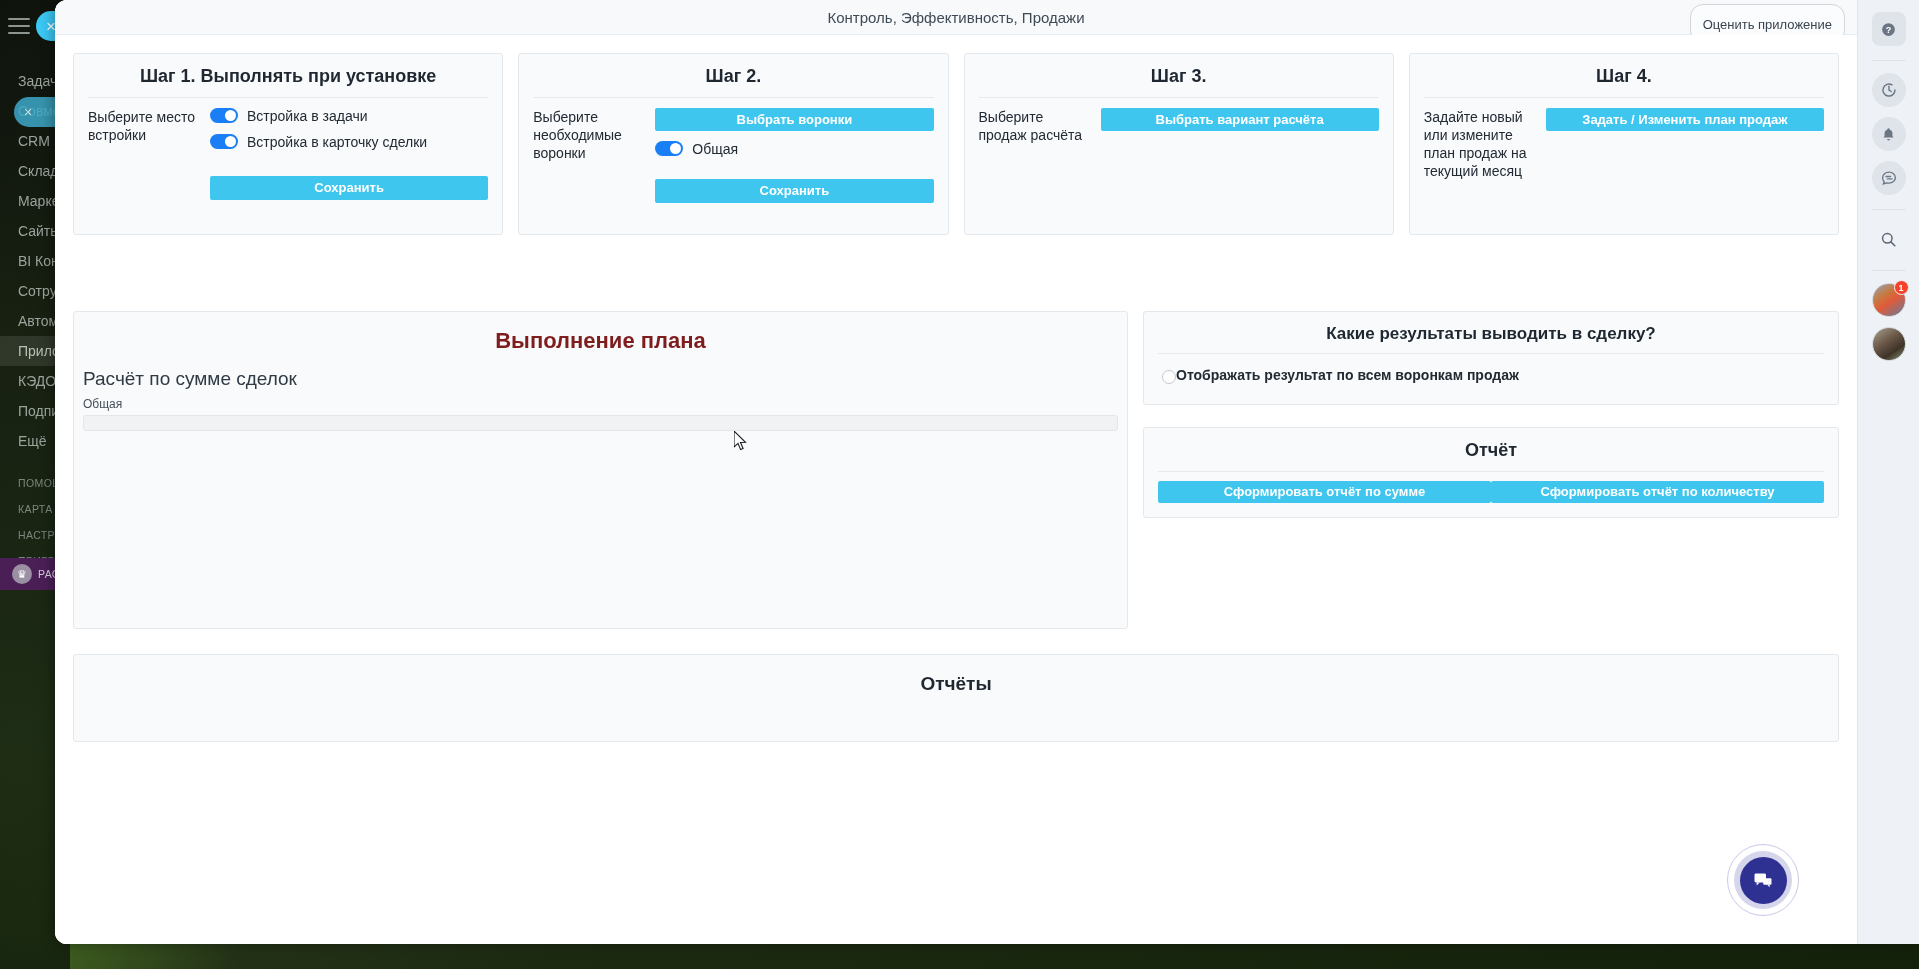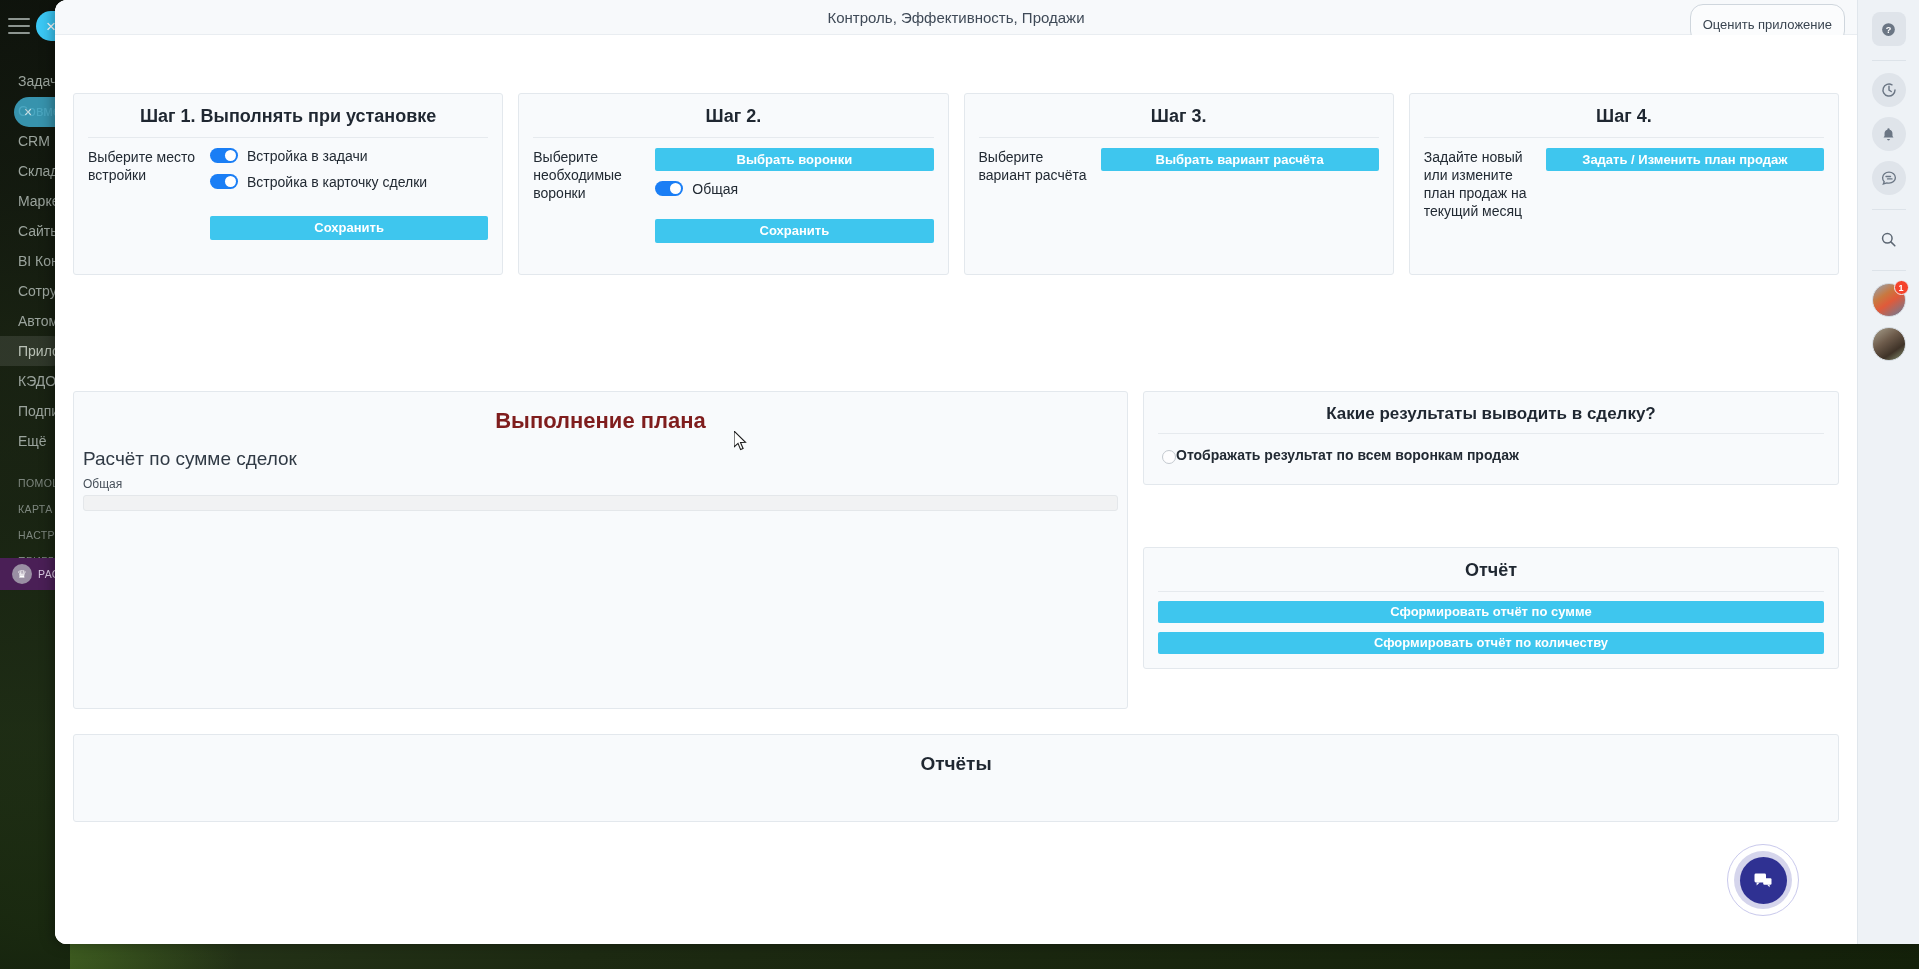--- a/index.html
+++ b/index.html
@@ -114,21 +114,21 @@
   #app-title { font-size:15px; color:#3f4a57; }
   #rate-app-btn {
     position:absolute; right:12px; top:4px; height:40px; padding:0 12px;
     border:1px solid #cfd6dd; border-radius:13px; background:#fbfcfd;
     font-size:13px; color:#394450; display:flex; align-items:center; cursor:pointer;
   }
 
   #content { padding:18px 18px 0 18px; background:#fff; height:909px; position:relative;}
 
   .card {
-    background:#f8fafc; border:1px solid #e3e8ed; border-radius:3px;margin-top:40px;
+    background:#f8fafc; border:1px solid #e3e8ed; border-radius:3px;
   }
   .card-title {
     text-align:center; font-size:18px; font-weight:700; color:#1f2731;
     padding:11px 14px 9px 14px; line-height:1.25;
   }
   .card-title.small { font-size:17px; }
   .card-divider { height:1px; background:#e6eaee; margin:0 14px; }
   .card-body { padding:10px 14px 14px 14px; }
 
   
@@ -167,21 +167,21 @@
   .radio-row { display:flex; align-items:flex-start; padding:5px 4px 5px 10px;font-weight:bold; }
   .radio {
     width:14px;height:14px;border-radius:50%;border:1px solid #c3c9cf;background:#fdfdfe;flex:none;margin-top:3px;cursor:pointer;
   }
   .radio.checked { border:1px solid #0a7cf7; background:#0a7cf7; position:relative; }
   .radio.checked::after {
     content:""; position:absolute; left:4px; top:4px; width:6px;height:6px;border-radius:50%;background:#fff;
   }
   .radio-label { font-size:14px; color:#222a33; line-height:1.27; }
 
-  #report-card .card-body { padding:9px 14px 14px 14px; display:flex; flex-direction:column; gap:9px; }
+  #report-card .card-body { padding:9px 14px 14px 14px; display:flex; gap:0; }
   #report-card .btn-primary { height:22px; line-height:22px; }
 
   
   #reports-card { margin-top:25px; height:88px; }
   #reports-title { text-align:center; font-size:19px; font-weight:700; color:#1f2731; padding-top:18px; }
 
   
   #chat-fab {
     position:absolute; right:58px; bottom:28px; width:72px;height:72px;border-radius:50%;
     border:1px solid #c9c9ec; display:flex; align-items:center; justify-content:center; cursor:pointer;
@@ -376,21 +376,21 @@
                 <div style="height:2px"></div>
                 <button class="btn-primary tall">Сохранить</button>
               </div>
             </div>
           </div>
 
           <div class="card step-card">
             <div class="card-title">Шаг 3.</div>
             <div class="card-divider"></div>
             <div class="step-inner">
-              <div class="step-left">Выберите вариант расчёта</div>
+              <div class="step-left">Выберите продаж расчёта</div>
               <div class="step-right">
                 <button class="btn-primary">Выбрать вариант расчёта</button>
               </div>
             </div>
           </div>
 
           <div class="card step-card">
             <div class="card-title">Шаг 4.</div>
             <div class="card-divider"></div>
             <div class="step-inner">

